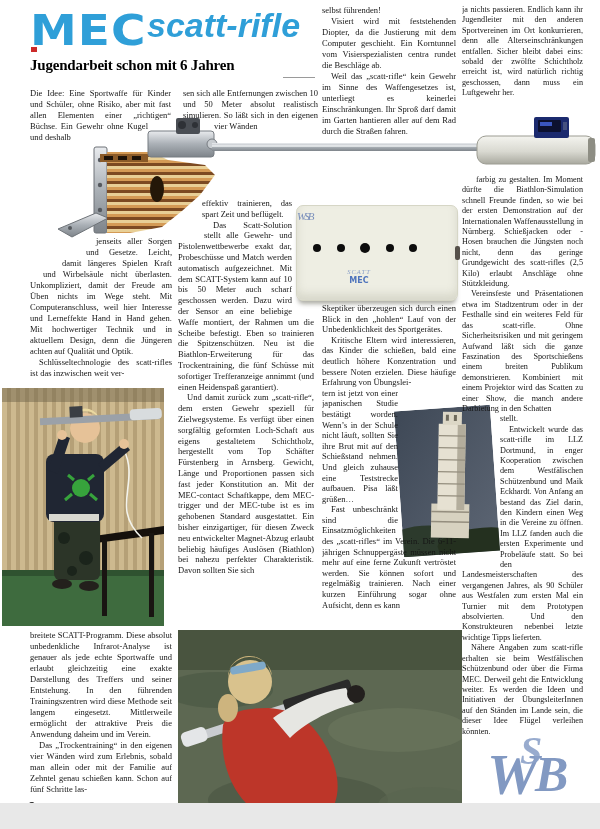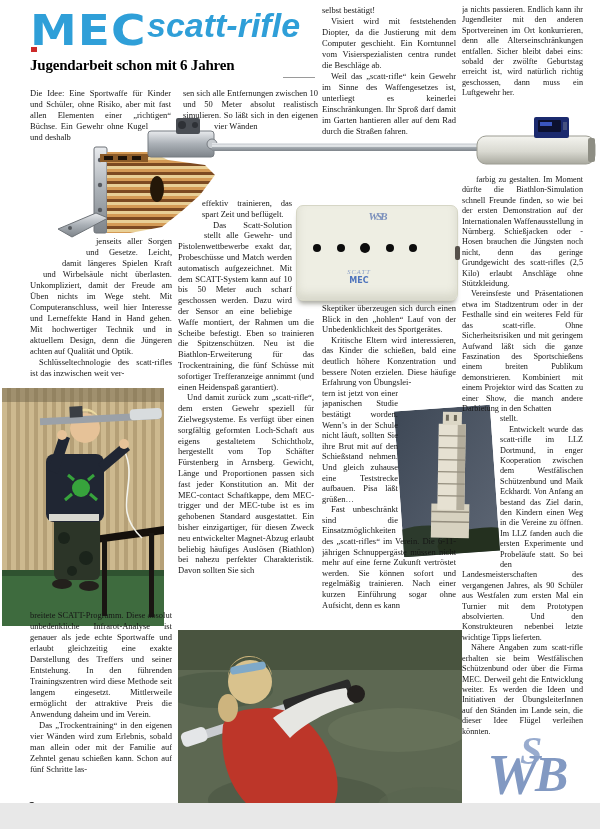--- a/index.html
+++ b/index.html
@@ -20,22 +20,22 @@
   #product{position:absolute;left:147px;top:6px;font-style:italic;font-weight:bold;
            font-size:34px;color:#2f9fd8;font-family:Liberation Sans, sans-serif}
   #headline{position:absolute;left:30px;top:57px;font-weight:bold;font-size:15px;color:#000;
             letter-spacing:-0.2px}
   #hrule{position:absolute;left:283px;top:77px;width:32px;height:1px;background:#9a9a9a}
   .photo{position:absolute;overflow:hidden}
   #scattbox{position:absolute;left:296px;top:205px;width:160px;height:94px;background:#eeeee3;
             border:1px solid #d6d6c6;border-radius:7px;
             box-shadow:0 5px 4px -2px rgba(110,110,95,.55), inset 0 -6px 8px rgba(150,150,130,.25)}
   .dot{position:absolute;border-radius:50%;background:#0c0c0c;top:38px;width:8px;height:8px}
-  #scattbox .wsbmini{position:absolute;left:0;right:0;top:4px;text-align:center;
-      font-style:italic;font-weight:bold;font-size:11px;color:#7b90bc;letter-spacing:-2px}
+  #scattbox .wsbmini{position:absolute;left:0;right:0;top:4px;
+      font-style:italic;font-weight:normal;font-size:11px;color:#7b90bc;letter-spacing:-2px}
   #scattbox .lbl1{position:absolute;left:0;right:36px;top:62px;text-align:center;
       font-style:italic;font-size:6.5px;color:#8aa0c8;letter-spacing:1px}
   #scattbox .lbl2{position:absolute;left:0;right:36px;top:70px;text-align:center;
       font-weight:900;font-size:8px;color:#4f74bc;font-family:"DejaVu Sans",sans-serif}
   #scattbox .plug{position:absolute;right:-3px;top:40px;width:5px;height:14px;background:#55504a;border-radius:2px}
   #wsblogo{position:absolute;left:487px;top:735px;width:98px;height:78px;color:#718bba;
            font-family:"Liberation Serif",serif;font-style:italic;font-weight:bold}
   #wsblogo span{position:absolute;opacity:.88}
   #pagenum{position:absolute;left:28px;top:799px;font-weight:bold;font-size:15px;color:#111}
   #magfooter{position:absolute;left:400px;top:811px;width:186px;text-align:right;
@@ -119,27 +119,27 @@
 
   <div class="t" style="left:182px;top:88px;width:136px;height:56px">
     <i class="fl" style="width:1px"></i>
       <i class="fl" style="width:1px"></i>
       <i class="fl" style="width:1px"></i>
     <i class="fl" style="width:32px"></i>
     <p>sen sich alle Entfernungen zwischen 10 und 50 Meter absolut realistisch simulieren. So läßt sich in den eigenen vier Wänden</p>
   </div>
 
   <div class="t" style="left:322px;top:5px;width:134px;height:130px">
-    <p>selbst bestätigt!</p>
+    <p>selbst führenden!</p>
     <p class="ind">Visiert wird mit feststehenden Diopter, da die Justierung mit dem Computer geschieht. Ein Korntunnel vom Visierspezialisten centra rundet die Beschläge ab.</p>
     <p class="ind">Weil das „scatt-rifle“ kein Gewehr im Sinne des Waffengesetzes ist, unterliegt es keinerlei Einschränkungen. Ihr Sproß darf damit im Garten hantieren aller auf dem Rad durch die Straßen fahren.</p>
   </div>
 
   <div class="t small" style="left:462px;top:5px;width:121px;height:132px">
-    <p>ja nichts passieren. Endlich kann ihr Jugendleiter mit den anderen Sportvereinen im Ort konkurrieren, denn alle Alterseinschränkungen entfallen. Sicher bleibt dabei eins: sobald der zwölfte Geburtstag erreicht ist, wird natürlich richtig geschossen, dann muss ein Luftgewehr her.</p>
+    <p>ja nichts passieren. Endlich kann ihr Jugendleiter mit den anderen Sportvereinen im Ort konkurrieren, denn alle Alterseinschränkungen entfallen. Sicher bleibt dabei eins: sobald der zwölfte Schichtholz erreicht ist, wird natürlich richtig geschossen, dann muss ein Luftgewehr her.</p>
   </div>
 
   <div class="t" style="left:30px;top:236px;width:142px;height:152px">
     <i class="fl" style="width:66px"></i>
       <i class="fl" style="width:56px"></i>
     <i class="fl" style="width:32px"></i>
       <i class="fl" style="width:13px"></i>
     <p>jenseits aller Sorgen und Gesetze. Leicht, damit längeres Spielen Kraft und Wirbelsäule nicht überlasten. Unkompliziert, damit der Freude am Üben nichts im Wege steht. Mit Computeranschluss, weil hier Interesse und Lerneffekte Hand in Hand gehen. Mit hochwertiger Technik und in aktuellem Design, denn die Jüngeren achten auf Qualität und Optik.</p>
     <p class="ind">Schlüsseltechnologie des scatt-rifles ist das inzwischen weit ver-</p>
   </div>
@@ -181,21 +181,21 @@
         <circle cx="122" cy="56" r="5" fill="#e6c298"></circle>
 
       <g transform="rotate(-3 80 32)">
         <rect x="38" y="28" width="120" height="7" fill="#9ba1a8"></rect>
         <rect x="128" y="24" width="32" height="11" rx="4" fill="#d8dcde"></rect>
         <rect x="68" y="18" width="13" height="11" fill="#3a3e44"></rect>
       </g>
     </svg>
   </div>
 
-  <div class="t" style="left:30px;top:610px;width:142px;height:178px">
+  <div class="t" style="left:30px;top:630px;width:142px;height:178px">
     <p>breitete SCATT-Programm. Diese absolut unbedenkliche Infrarot-Analyse ist genauer als jede echte Sportwaffe und erlaubt gleichzeitig eine exakte Darstellung des Treffers und seiner Entstehung. In den führenden Trainingszentren wird diese Methode seit langem eingesetzt. Mittlerweile ermöglicht der attraktive Preis die Anwendung daheim und im Verein.</p>
     <p class="ind">Das „Trockentraining“ in den eigenen vier Wänden wird zum Erlebnis, sobald man allein oder mit der Familie auf Zehntel genau schießen kann. Schon auf fünf Schritte las-</p>
   </div>
 
   <div id="scattbox">
     <div class="wsbmini">WSB</div>
     <span class="dot" style="left:16px"></span>
     <span class="dot" style="left:40px"></span>
     <span class="dot" style="left:63px;width:10px;height:10px;top:37px"></span>
     <span class="dot" style="left:89px"></span>

